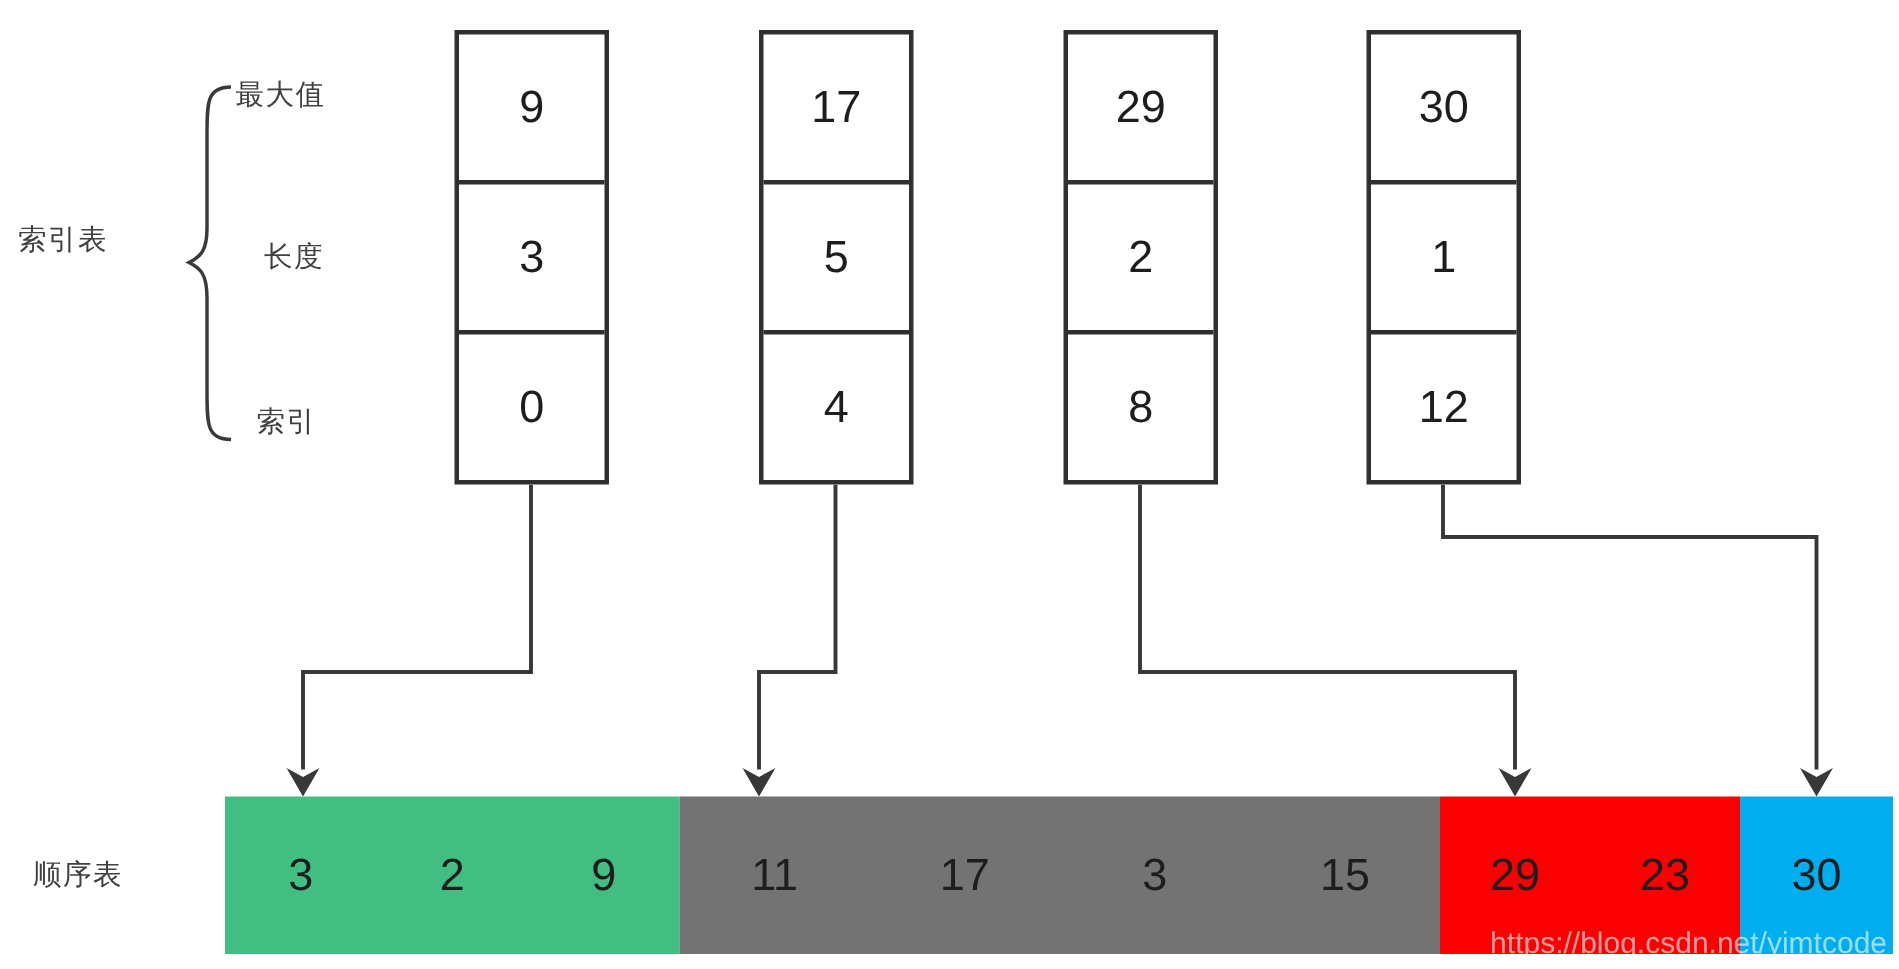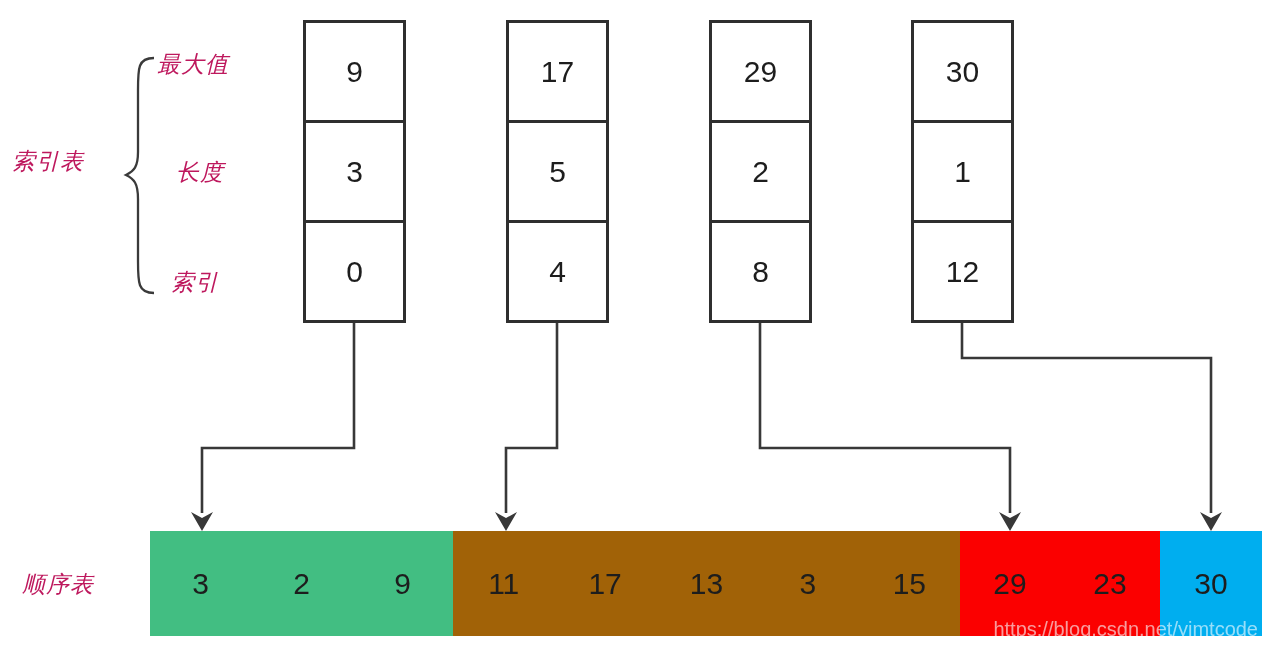--- a/index.html
+++ b/index.html
@@ -3,22 +3,22 @@
 <meta charset="utf-8">
 <style>
   html,body{margin:0;padding:0;background:#ffffff;}
   #canvas{
     position:relative;width:1266px;height:646px;background:#ffffff;overflow:hidden;
     font-family:"Liberation Sans",sans-serif;
   }
   .overlay{position:absolute;left:0;top:0;width:1266px;height:646px;}
   
   .cjk{
-    position:absolute;color:#be185d;font-size:23px;line-height:30px;
-    letter-spacing:1px;white-space:nowrap;font-weight:500;font-style:italic;
+    position:absolute;color:#404040;font-size:19px;line-height:30px;
+    letter-spacing:1px;white-space:nowrap;font-weight:500;
   }
   .lbl-index-table{left:12px;top:146px;}
   .lbl-max{left:157px;top:49px;}
   .lbl-len{left:176px;top:157px;}
   .lbl-idx{left:171px;top:267px;text-align:right;}
   .lbl-seq-table{left:10px;top:569px;margin-left:12px;}
   
   .index-box{
     position:absolute;top:20px;width:103px;height:303px;box-sizing:border-box;
     background:#ffffff;border:3px solid #2f2f2f;display:flex;flex-direction:column;
@@ -130,29 +130,26 @@
     <div class="cell">
         <span class="num">3</span>
       </div>
     <div class="cell">
         <span class="num">2</span>
       </div>
     <div class="cell">
         <span class="num">9</span>
       </div>
   </div>
-  <div class="segment seg2" style="background-color: #a16207; align-items: center;">
+  <div class="segment seg2" style="background-color: #737373; align-items: center;">
     <div class="cell">
         <span class="num">11</span>
       </div>
     <div class="cell">
         <span class="num">17</span>
-      </div>
-    <div class="cell">
-        <span class="num">13</span>
       </div>
     <div class="cell">
         <span class="num">3</span>
       </div>
     <div class="cell">
         <span class="num">15</span>
       </div>
   </div>
   <div class="segment seg3" style="background-color: rgb(251, 0, 0);">
     <div class="cell">

